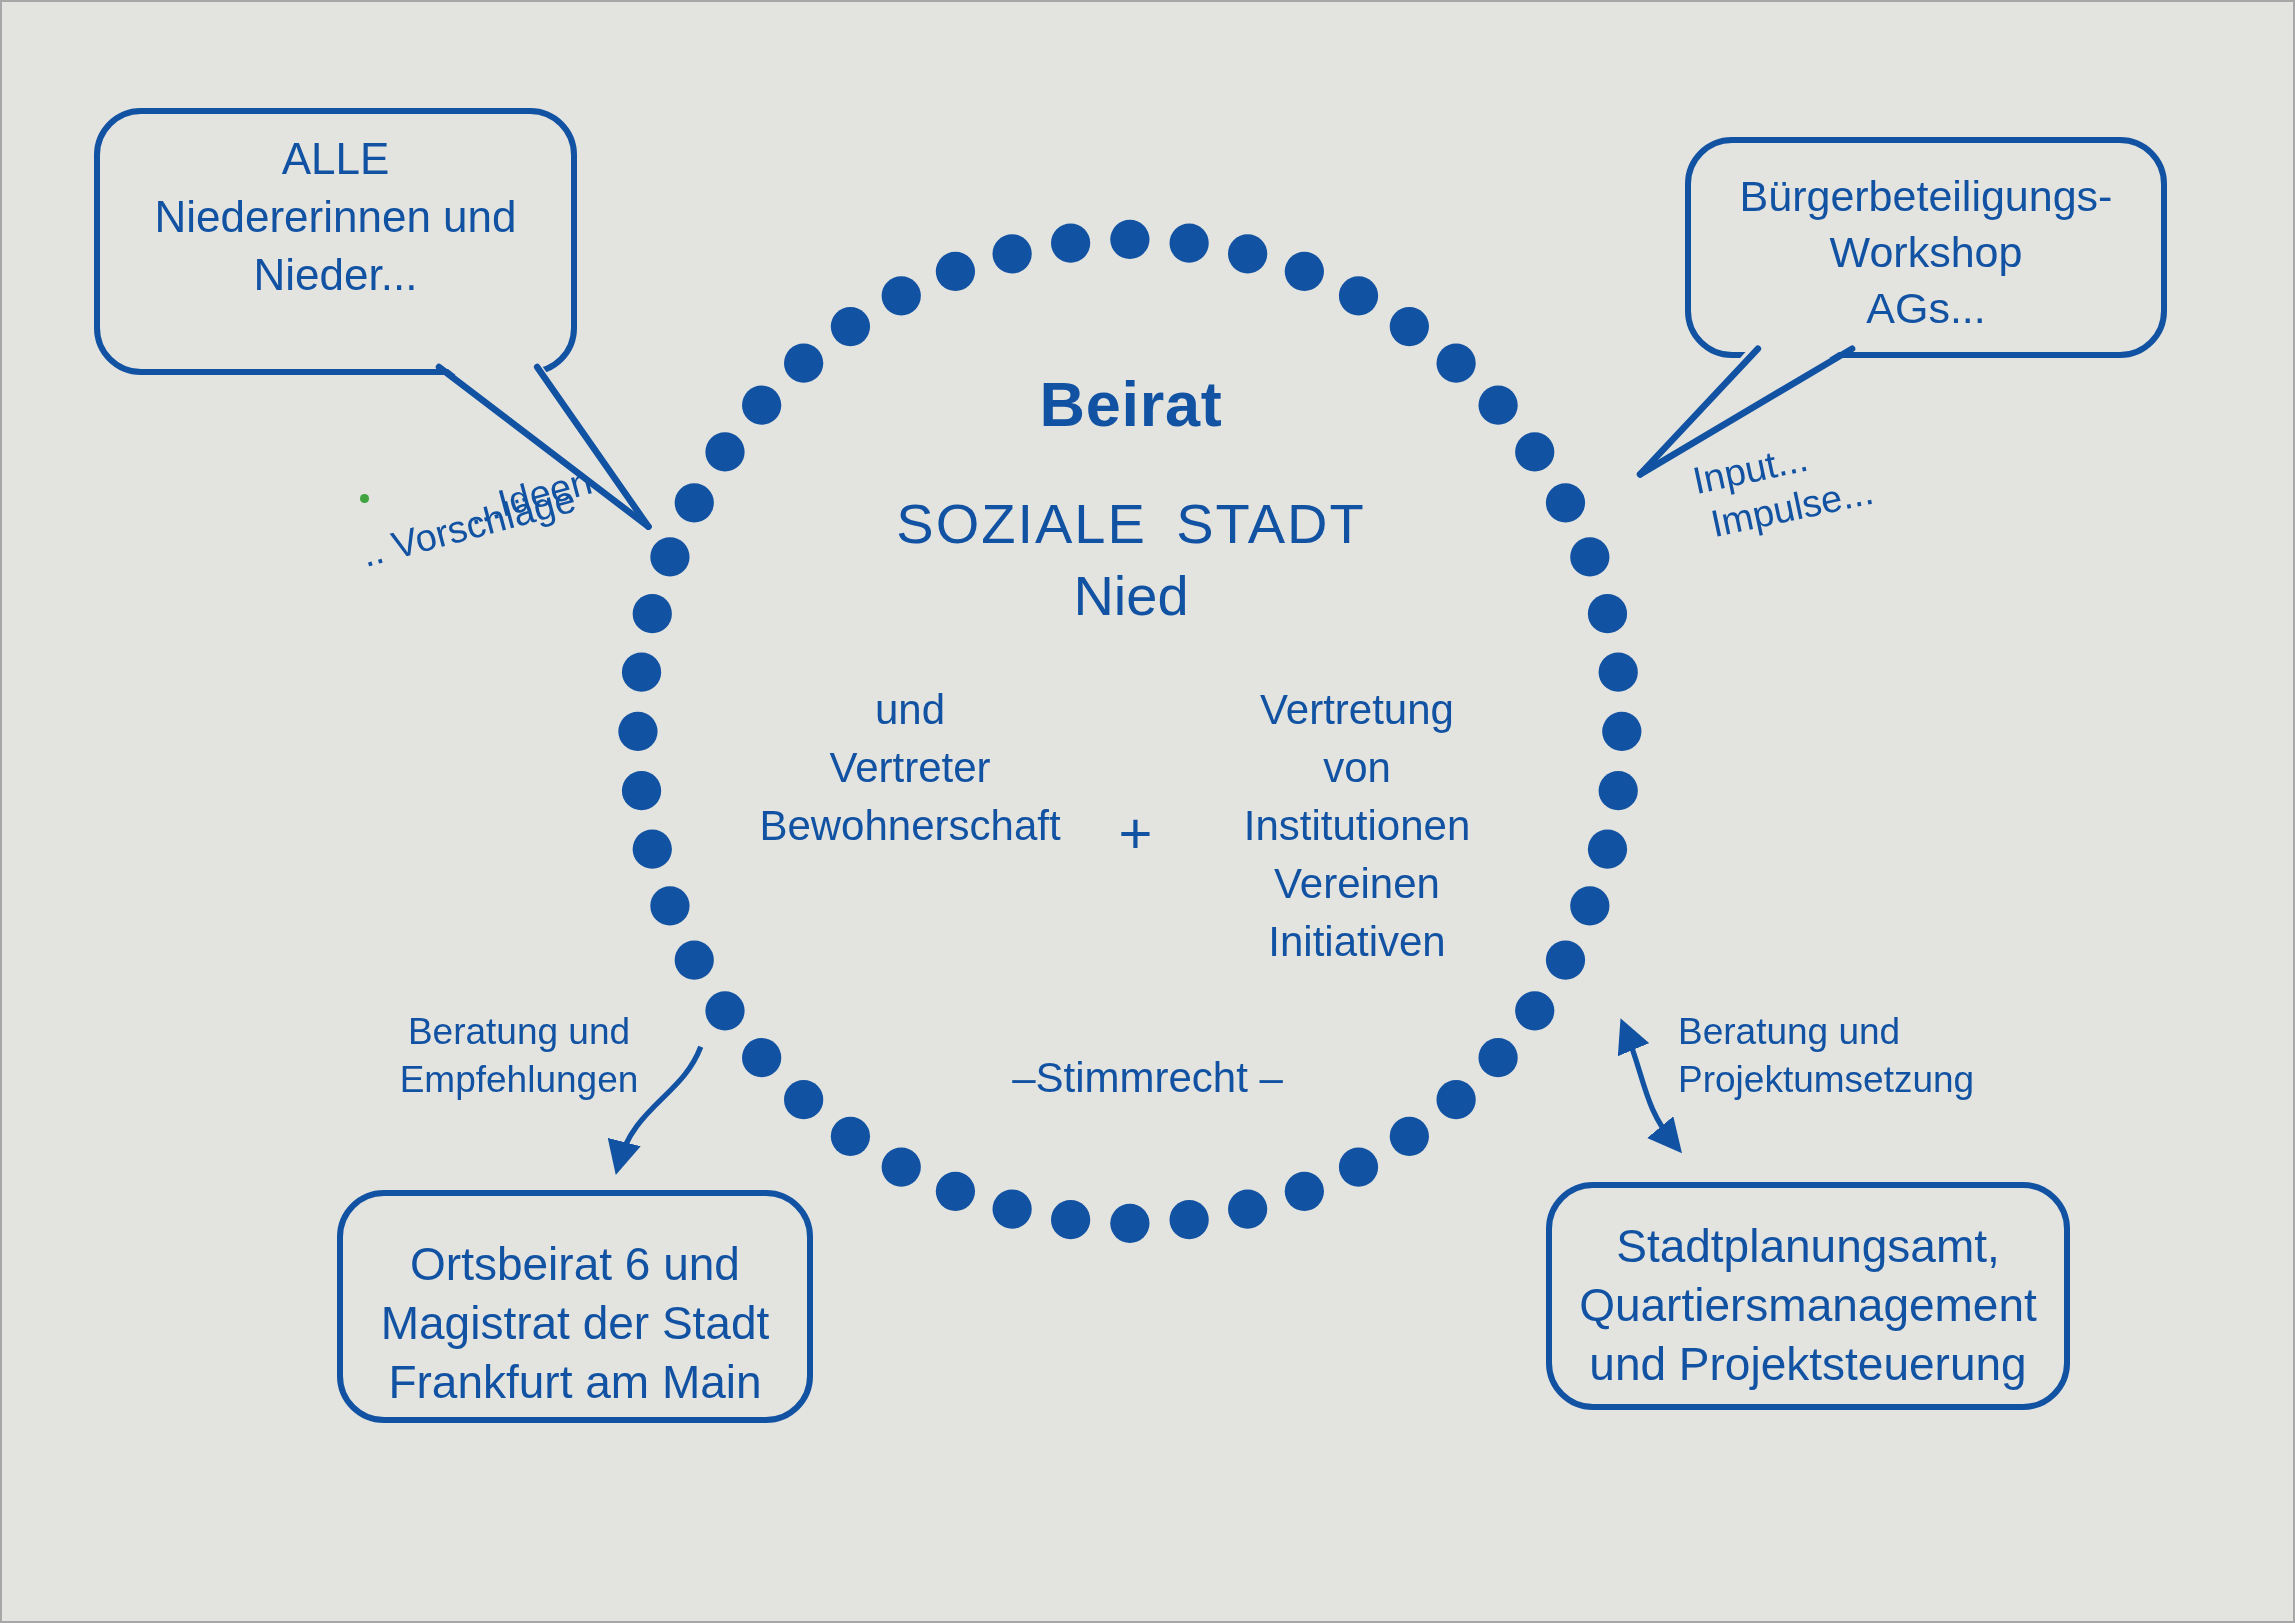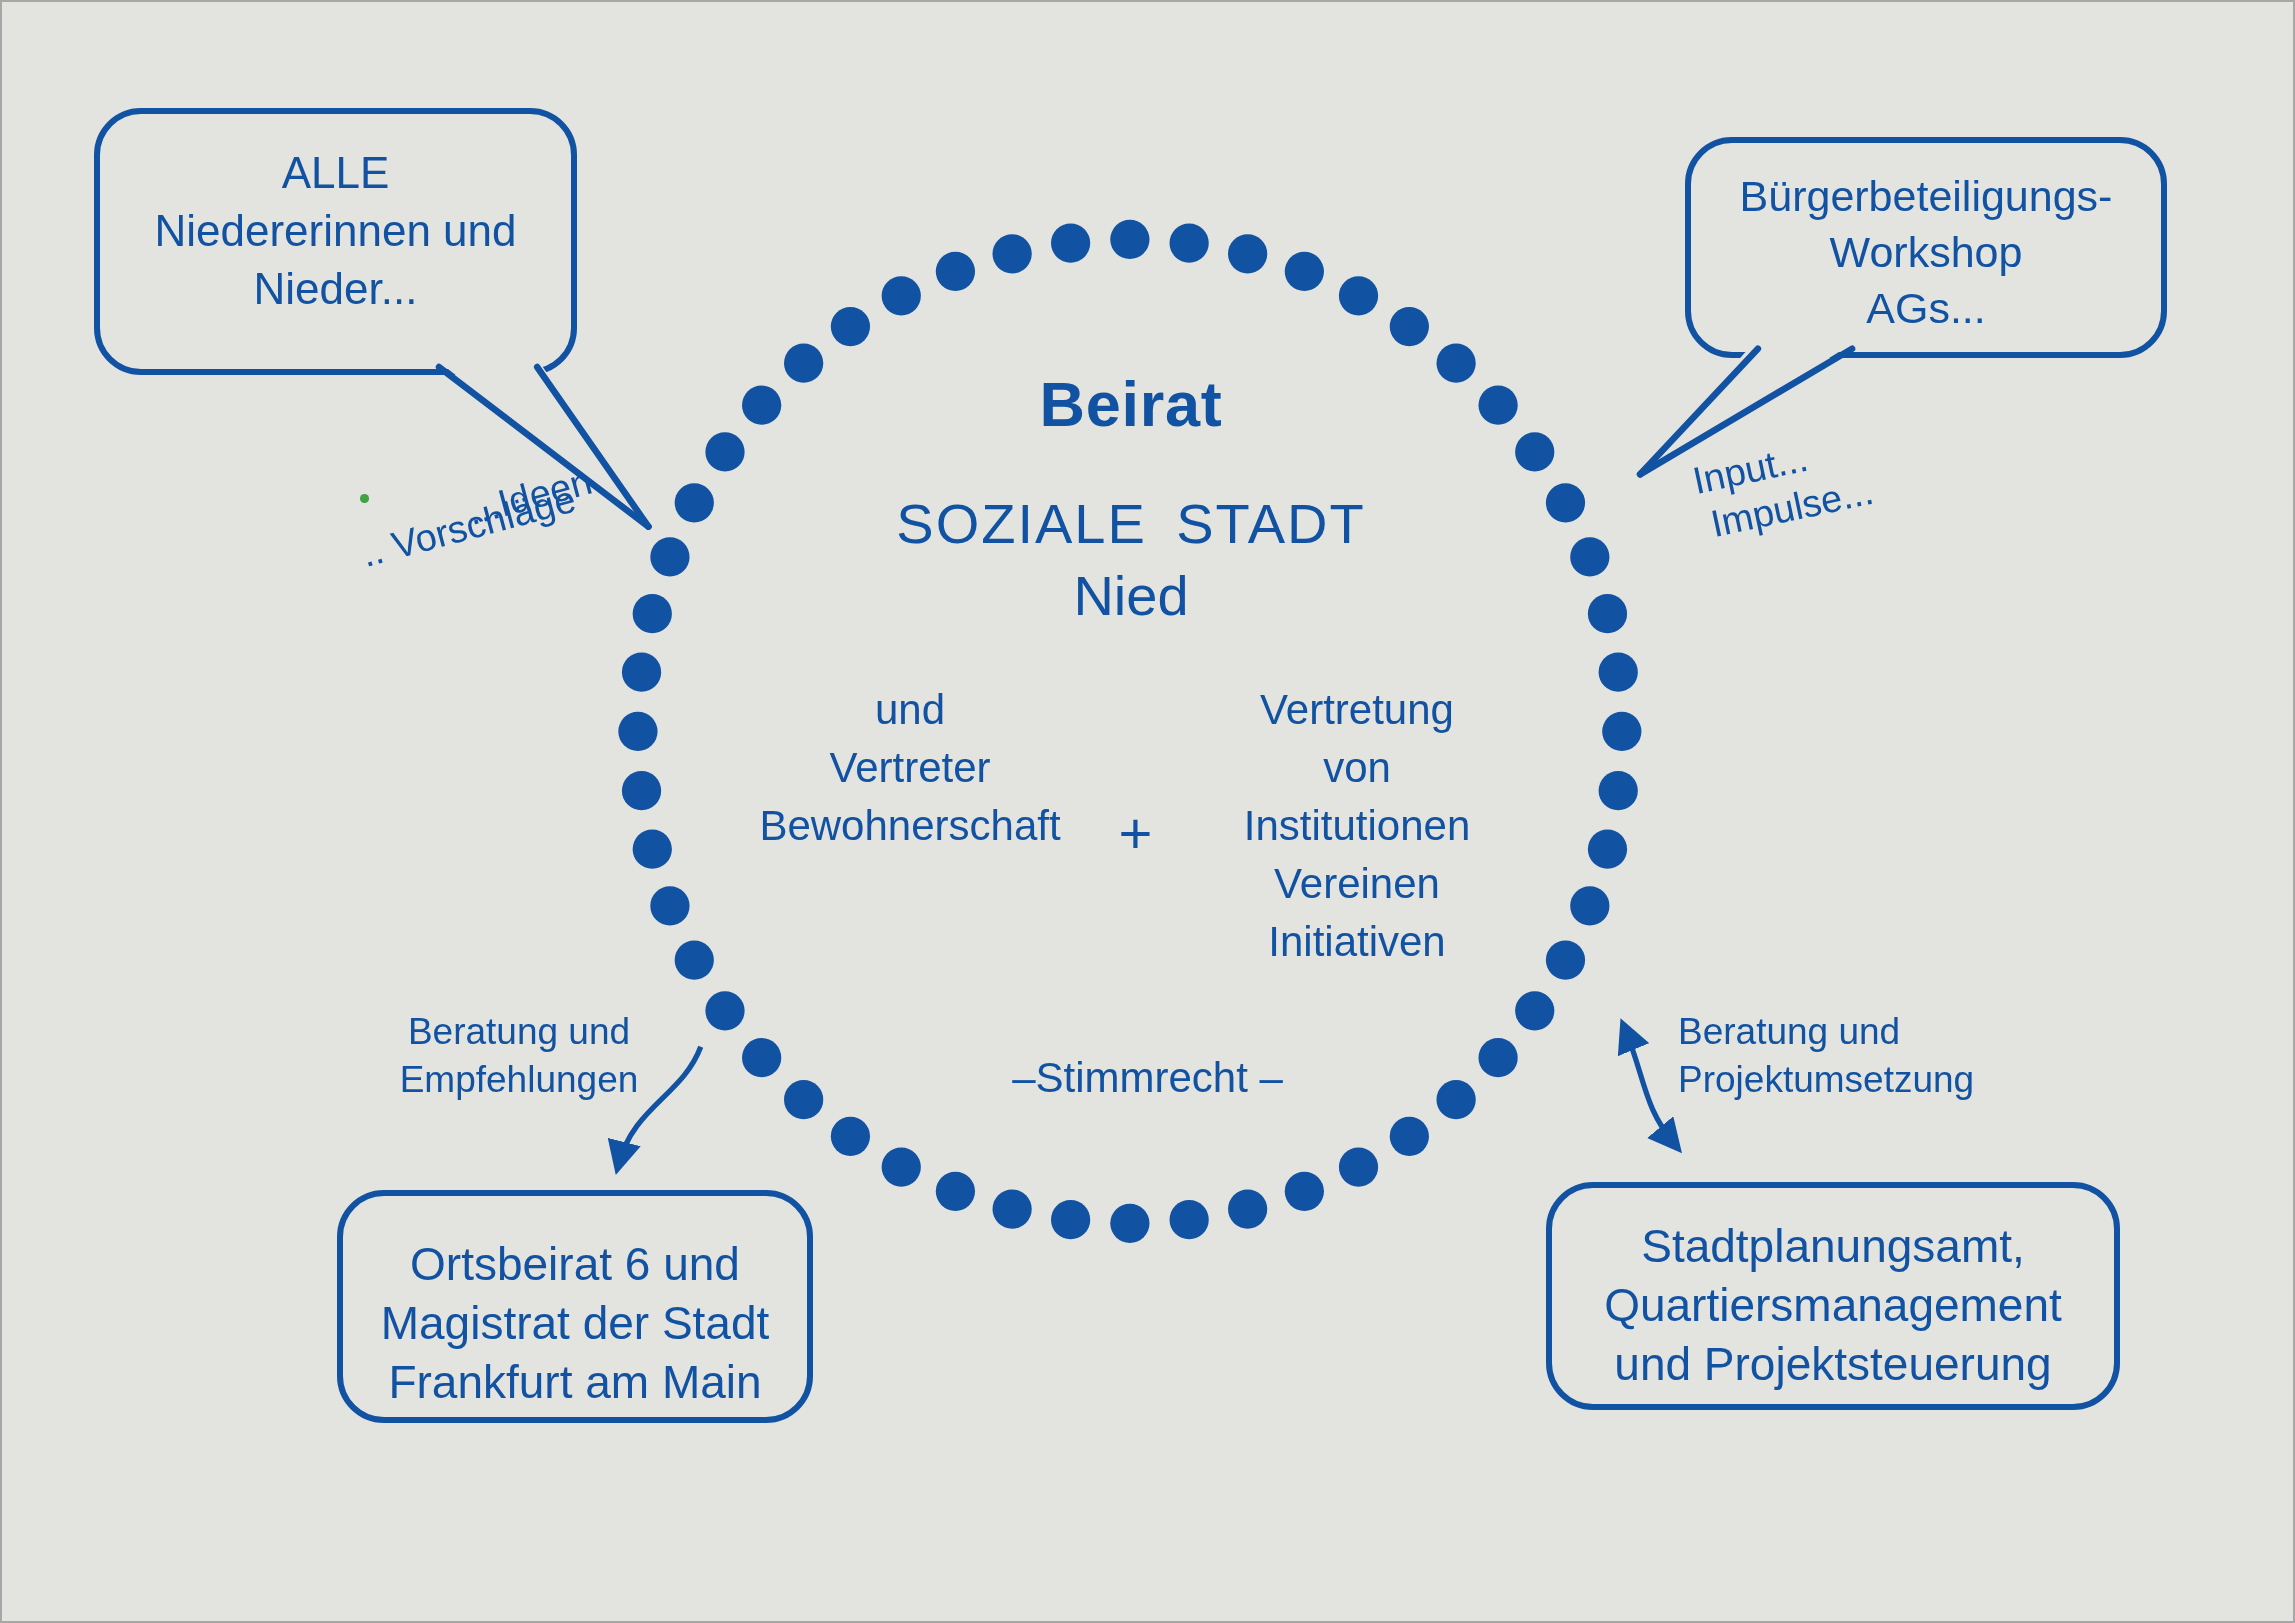--- a/index.html
+++ b/index.html
@@ -15,26 +15,26 @@
 
   
   .bubble, .rbox {
     position:absolute;
     border:6.5px solid var(--blue, #1152a2);
     border-radius:47px;
     text-align:center;
     background:transparent;
   }
   .bubble .bline { font-size:44px; line-height:58px; white-space:nowrap; }
-  #bubble-tl { left:92px; top:106px; width:483px; height:267px; padding-top:30px; }
+  #bubble-tl { left:92px; top:106px; width:483px; height:267px; padding-top:16px; }
   #bubble-tr { left:1683px; top:135px; width:482px; height:221px; padding-top:25px; }
   #bubble-tr .bline { font-size:43px; line-height:56px; }
   .rbox .bline { font-size:46px; line-height:59px; white-space:nowrap; }
   #box-bl { left:335px; top:1188px; width:476px; height:233px; padding-top:39px; }
-  #box-br { left:1544px; top:1180px; width:574px; height:228px; padding-top:29px; }
+  #box-br { left:1544px; top:1180px; width:524px; height:228px; padding-top:29px; }
 
   
   #title { position:absolute; left:802px; top:366px; width:654px; text-align:center;
            font-size:63px; font-weight:bold; letter-spacing:0.7px; }
   #subtitle1 { position:absolute; left:802px; top:489px; width:654px; text-align:center;
                font-size:56px; letter-spacing:2px; word-spacing:11.8px; }
   #subtitle2 { position:absolute; left:802px; top:561px; width:654px; text-align:center;
                font-size:56px; }
   .col { position:absolute; width:406px; top:679px; text-align:center;
          font-size:42px; line-height:58px; }

